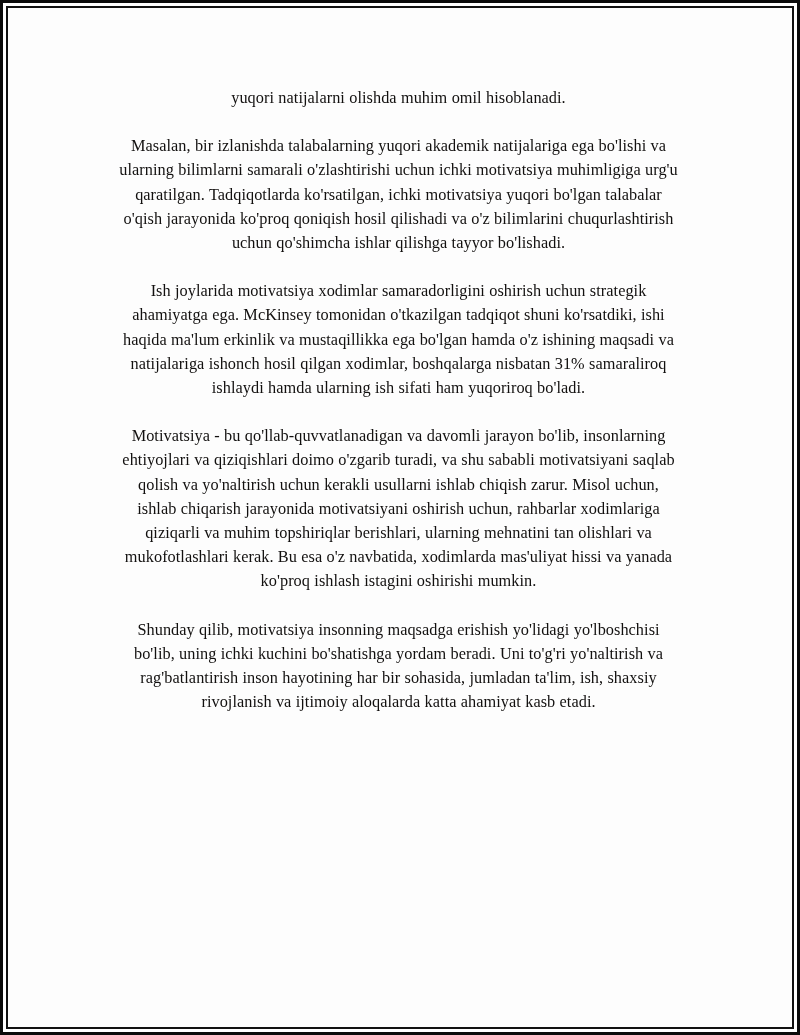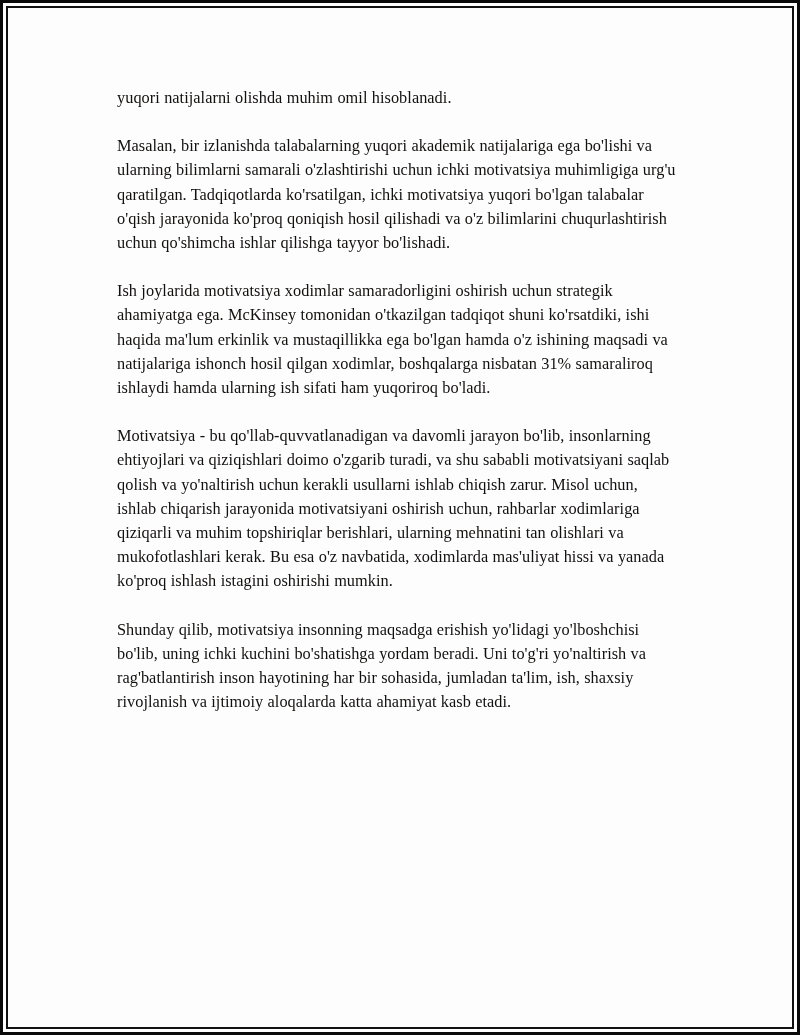--- a/index.html
+++ b/index.html
@@ -55,21 +55,21 @@
     left: 109px;
     top: 78px;
     width: 575px;
   }
 
   .paragraph {
     margin: 0 12px 24px 0;
     font-size: 16.3px;
     line-height: 24.2px;
     color: #12100f;
-    text-align: left;
+    text-align: center;
     letter-spacing: 0.05px;
     word-spacing: 0.2px;
     -webkit-font-smoothing: antialiased;
   }
 
   .paragraph:last-child {
     margin-bottom: 0;
   }
 </style>
 </head>

